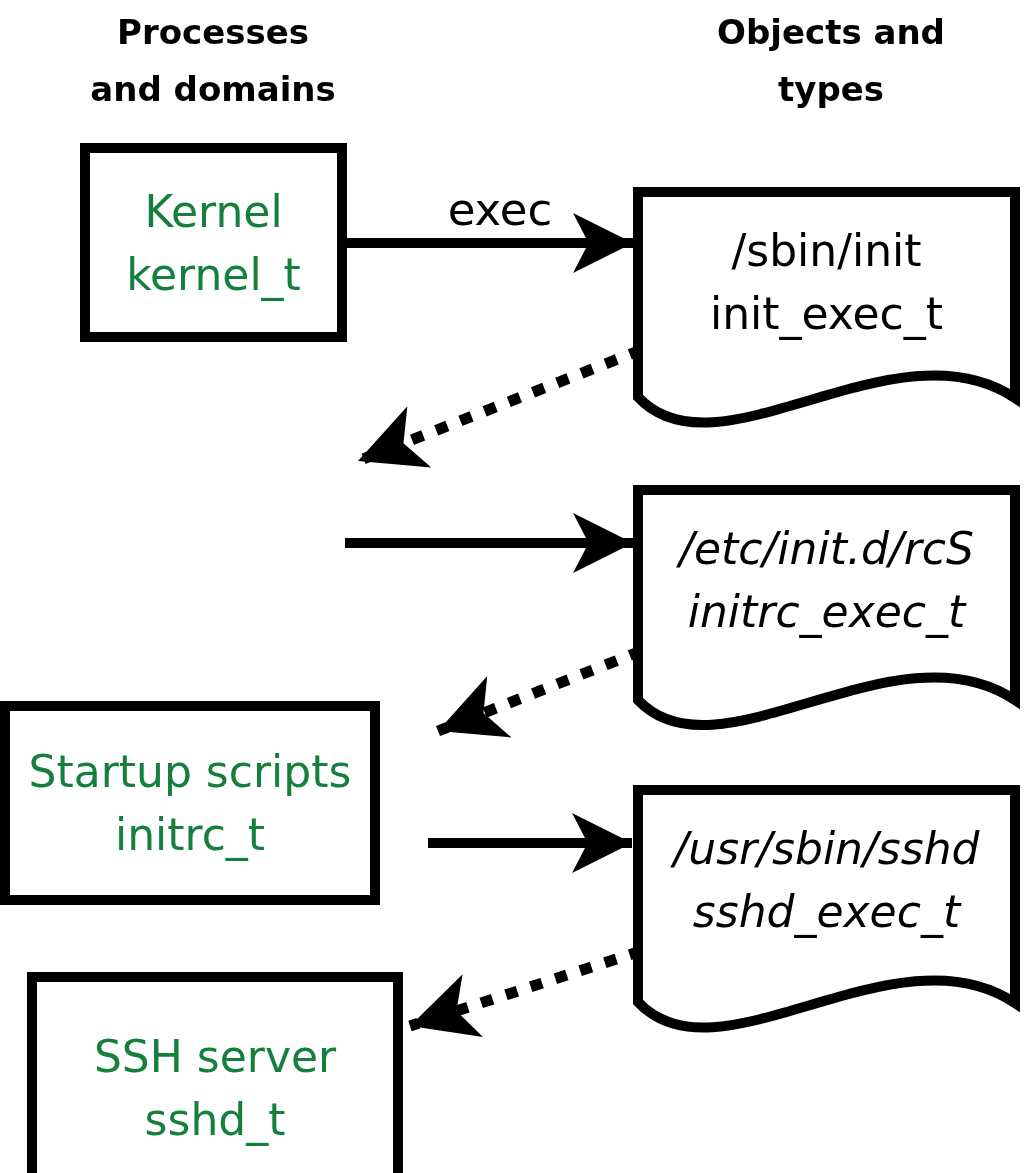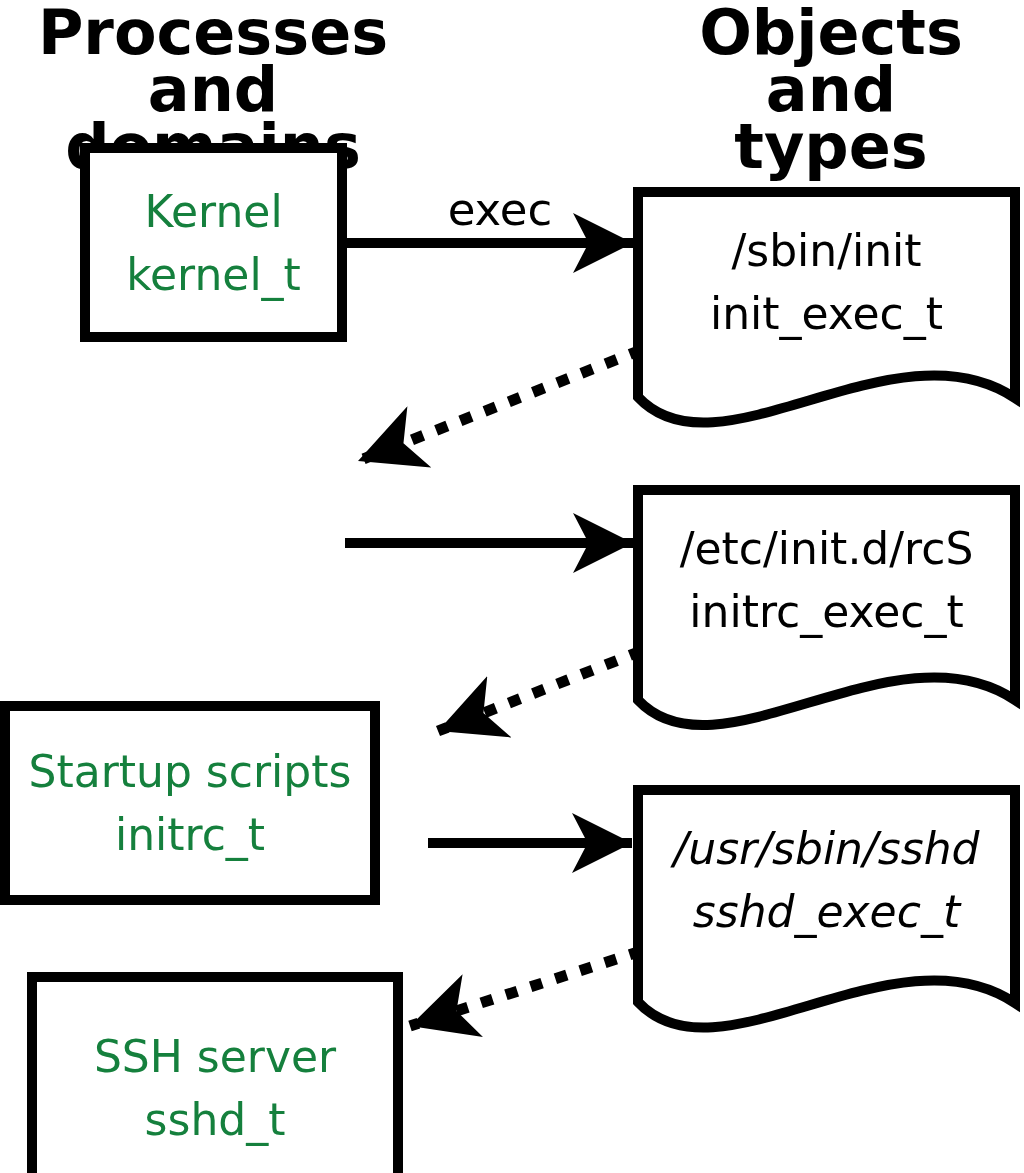--- a/index.html
+++ b/index.html
@@ -20,21 +20,21 @@
     position: absolute;
     left: 0;
     top: 0;
     width: 1024px;
     height: 1173px;
   }
   .col-header {
     position: absolute;
     top: 4px;
     text-align: center;
-    font-size: 62px;
+    font-size: 34px;
     font-weight: bold;
     line-height: 57px;
     color: #000000;
   }
   .col-header.left  { left: 0px;   width: 426px; }
   .col-header.right { left: 638px; width: 386px; }
 
   .process-box {
     position: absolute;
     box-sizing: border-box;
@@ -60,21 +60,21 @@
     flex-direction: column;
     align-items: center;
     justify-content: center;
     text-align: left;
     font-size: 44px;
     line-height: 63px;
     color: #000000;
     pointer-events: none;
   }
   .doc-text.d1 { left: 638px; top: 196px; width: 377px; height: 172px; }
-  .doc-text.d2 { left: 638px; top: 494px; width: 377px; height: 172px; }
+  .doc-text.d2 { left: 638px; top: 494px; width: 377px; height: 172px; font-style: italic; }
   .doc-text.d3 { left: 638px; top: 794px; width: 377px; height: 172px; font-style: italic; }
 
   .edge-label {
     position: absolute;
     left: 420px;
     top: 186px;
     width: 160px;
     text-align: center;
     font-size: 45px;
     line-height: 48px;

